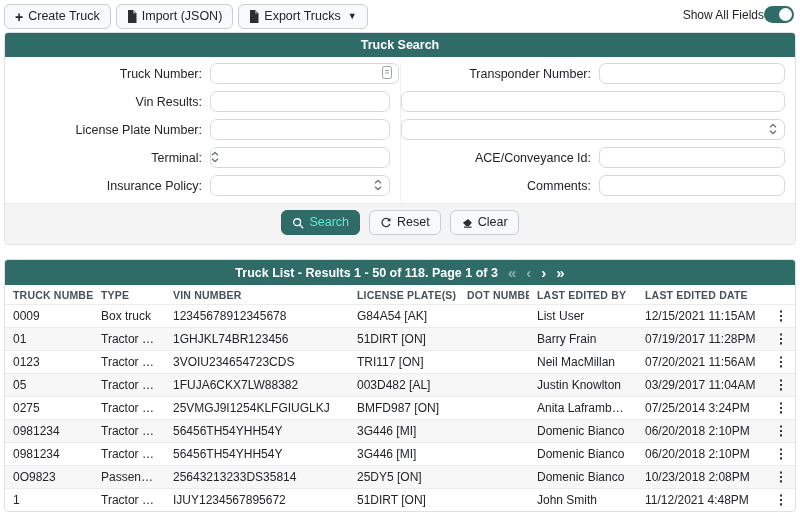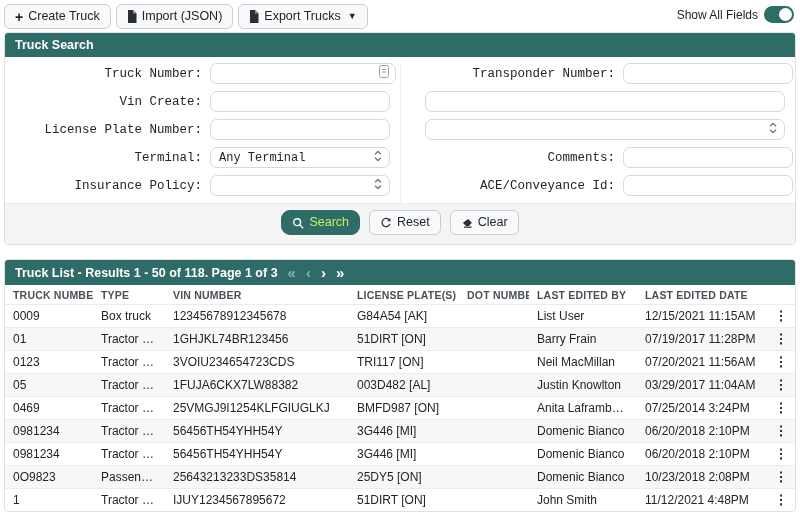--- a/index.html
+++ b/index.html
@@ -15,58 +15,58 @@
   .btn {
     display:inline-flex; align-items:center; gap:5px;
     background:#f8f9fa; border:1px solid #c9ced3; border-radius:6px;
     padding:4px 10px; font-size:12.5px; color:#212529; cursor:pointer; line-height:1.2;
     white-space:nowrap;
   }
   .btn svg { display:block; }
   .plus-glyph { font-size:14px; font-weight:bold; line-height:10px; }
   .caret { font-size:9px; margin-left:2px; }
   .spacer { flex:1; }
-  .toggle-group { display:flex; align-items:center; gap:6px; font-size:12px; padding-right:2px; align-self:flex-start; margin-top:2px;margin-left:31px; }
+  .toggle-group { display:flex; align-items:center; font-size:12px; padding-right:2px; align-self:flex-start; margin-top:2px;margin-left:31px; }
   .switch { width:30px; height:17px; border-radius:9px; background:#2f6b67; position:relative; cursor:pointer; }
   .switch .knob { position:absolute; right:2px; top:2px; width:13px; height:13px; border-radius:50%; background:#fff; }
 
   
   .card { margin:0 4px; border:1px solid #dee2e6; border-radius:4px; overflow:hidden; background:#fff; }
   .card-header {
     background:#2f6b67; color:#fff; font-size:12.5px; font-weight:600;
-    padding:5px 10px; display:flex; justify-content:flex-start; align-items:center;
+    padding:5px 10px; display:flex; justify-content:center; align-items:center;
   }
   .search-card { margin-bottom:14px; }
 
   
   .search-body { display:flex; padding:6px 0 0 0; background:#fff; }
   .form-col { width:50%; }
-  .form-col.right { border-left:1px solid #f0f0f0;padding-left:24px; }
-  .form-row { display:flex; align-items:center; margin-bottom:7px; height:21px;font-family:Liberation Mono, monospace; }
+  .form-col.right { border-left:1px solid #f0f0f0; }
+  .form-row { display:flex; align-items:center; margin-bottom:7px; height:21px; }
   .form-label { flex:none; width:205px; text-align:right; padding-right:8px; font-size:12.5px; color:#212529; }
   .form-col.right .form-label { width:198px; }
   .input-wrap {
     position:relative; flex:1; margin-right:10px; height:21px;
     border:1px solid #d4d9de; border-radius:7px; background:#fff;
     display:flex; align-items:center; cursor:text;
   }
   .input-wrap input {
     border:none; outline:none; flex:1; height:100%; min-width:0;
     padding:0 8px; font-size:12px; font-family:inherit; background:transparent; border-radius:7px;
   }
   .input-wrap.select { cursor:pointer; }
   .select-value { flex:1; padding:0 8px; font-size:12px; color:#212529; white-space:nowrap; }
   .chevrons { flex:none; margin-right:7px; }
   .trail-icon { flex:none; margin-right:6px; }
 
   .search-footer {
     background:#f4f4f4; border-top:1px solid #ececec;
     padding:6px 0 9px 0; display:flex; justify-content:center; gap:9px;
   }
-  .btn-primary { background:#2f6b67; border-color:#2f6b67; color:#bef264;border-radius:9px; }
+  .btn-primary { background:#2f6b67; border-color:#2f6b67; color:#5eead4; }
 
   
   .pager { display:flex; align-items:center; }
   .pg { font-size:15px; font-weight:bold; margin-left:10px; line-height:1; cursor:pointer; color:#fff; }
   .pg.disabled { color:rgba(255,255,255,0.45); cursor:default; }
 
   table { width:100%; border-collapse:collapse; table-layout:fixed; font-size:12px; }
   thead th {
     text-align:left; font-size:10.5px; letter-spacing:.2px; color:#495057;
     padding:4px 8px 3px 8px; font-weight:bold; white-space:nowrap; overflow:hidden;
@@ -125,35 +125,34 @@
           <label class="form-label">Truck Number:</label>
           <div class="input-wrap">
             <input type="text" style="">
             <span class="trail-icon"><svg width="10" height="13" viewBox="0 0 10 13">
                 <rect x="0.5" y="0.5" width="9" height="12" rx="2" fill="none" stroke="#9aa0a6"></rect>
                 <path d="M3 4.5h4M3 7h4" stroke="#9aa0a6" stroke-width="1.1"></path>
               </svg></span>
           </div>
         </div>
         <div class="form-row">
-          <label class="form-label">Vin Create:</label>
+          <label class="form-label">Vin Results:</label>
           <div class="input-wrap">
             <input type="text" style="">
           </div>
         </div>
         <div class="form-row">
           <label class="form-label">License Plate Number:</label>
           <div class="input-wrap">
             <input type="text" style="">
           </div>
         </div>
         <div class="form-row">
           <label class="form-label">Terminal:</label>
           <div class="input-wrap select">
-            <span class="select-value">Any Terminal</span>
             <span class="chevrons"><svg width="8" height="12" viewBox="0 0 8 12">
                 <path d="M1 4.2L4 1.4l3 2.8" fill="none" stroke="#6c757d" stroke-width="1.3"></path>
                 <path d="M1 7.8l3 2.8 3-2.8" fill="none" stroke="#6c757d" stroke-width="1.3"></path>
               </svg></span>
           </div>
         </div>
         <div class="form-row">
           <label class="form-label">Insurance Policy:</label>
           <div class="input-wrap select">
             <span class="select-value"></span>
@@ -179,27 +178,27 @@
         <div class="form-row">
           <div class="input-wrap select">
             <span class="select-value"></span>
             <span class="chevrons"><svg width="8" height="12" viewBox="0 0 8 12">
                 <path d="M1 4.2L4 1.4l3 2.8" fill="none" stroke="#6c757d" stroke-width="1.3"></path>
                 <path d="M1 7.8l3 2.8 3-2.8" fill="none" stroke="#6c757d" stroke-width="1.3"></path>
               </svg></span>
           </div>
         </div>
         <div class="form-row">
+          <label class="form-label">ACE/Conveyance Id:</label>
+          <div class="input-wrap">
+            <input type="text" style="">
+          </div>
+        </div>
+        <div class="form-row">
           <label class="form-label">Comments:</label>
-          <div class="input-wrap">
-            <input type="text" style="">
-          </div>
-        </div>
-        <div class="form-row">
-          <label class="form-label">ACE/Conveyance Id:</label>
           <div class="input-wrap">
             <input type="text" style="">
           </div>
         </div>
       </div>
   </div>
   <div class="search-footer">
     <button class="btn btn-primary">
       <span>
         <svg width="12" height="12" viewBox="0 0 14 14">
@@ -298,21 +297,21 @@
           <td>05</td>
           <td>Tractor (Semi)</td>
           <td>1FUJA6CKX7LW88382</td>
           <td>003D482 [AL]</td>
           <td></td>
           <td>Justin Knowlton</td>
           <td>03/29/2017 11:04AM</td>
           <td class="kebab-cell"><span class="kebab">⋮</span></td>
         </tr>
         <tr>
-          <td>0469</td>
+          <td>0275</td>
           <td>Tractor (Semi)</td>
           <td>25VMGJ9I1254KLFGIUGLKJ</td>
           <td>BMFD987 [ON]</td>
           <td></td>
           <td>Anita Laframboise</td>
           <td>07/25/2014 3:24PM</td>
           <td class="kebab-cell"><span class="kebab">⋮</span></td>
         </tr>
         <tr>
           <td>0981234</td>

